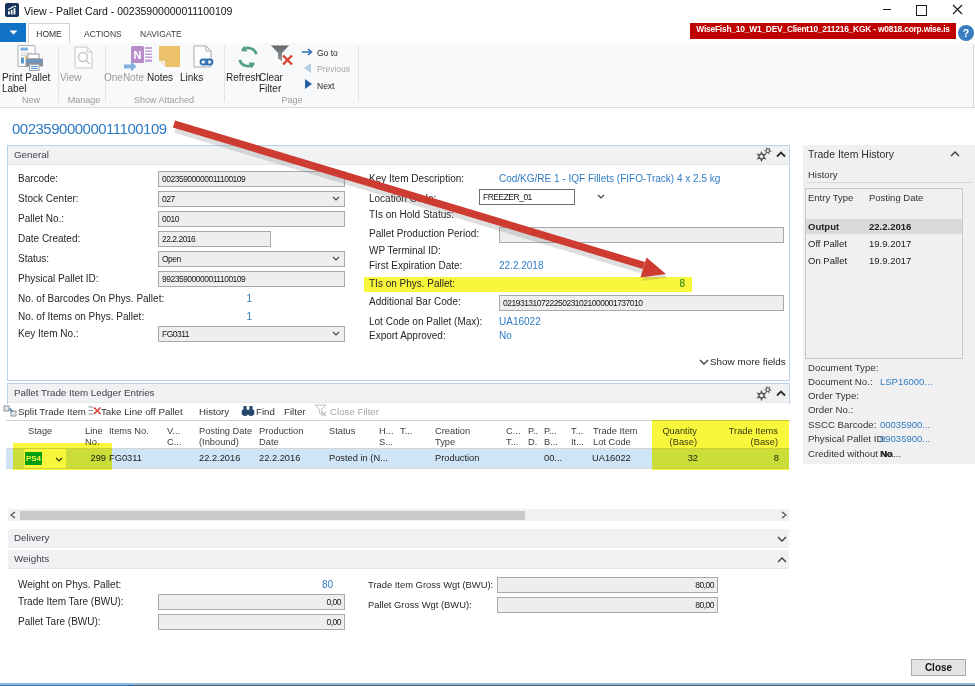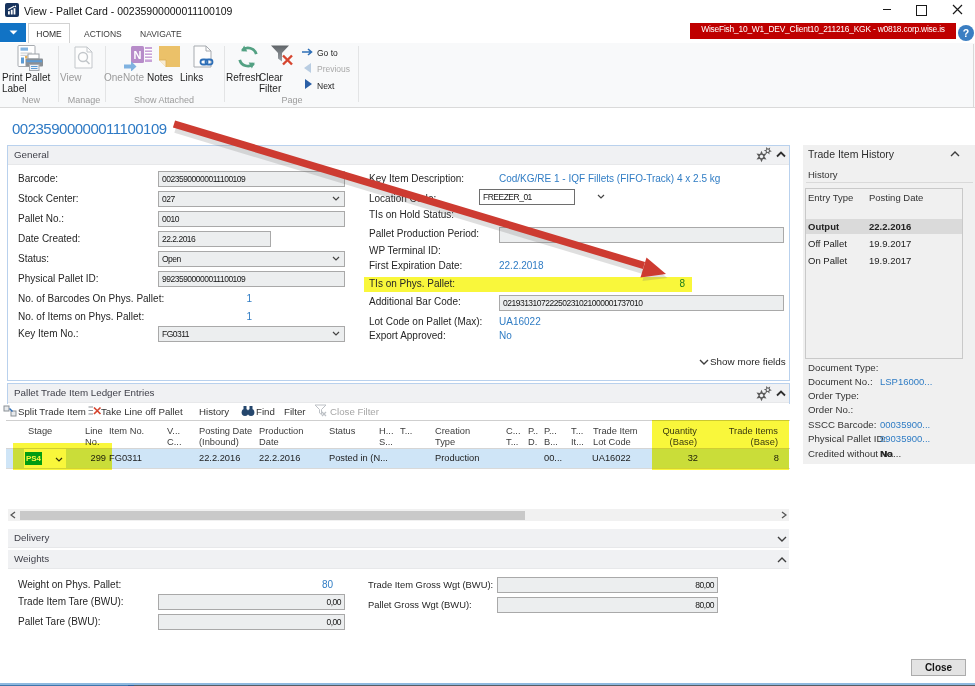--- a/index.html
+++ b/index.html
@@ -36,21 +36,21 @@
   </svg>
 
 <div class="a" style="left:0;top:23px;width:26px;height:19px;background:#1173c5"></div>
 <svg class="a" style="left:9px;top:30px" width="9" height="6">
     <path d="M0.5 0.5 L4.5 4.5 L8.5 0.5 z" fill="#fff"></path>
   </svg>
 <div class="a" style="left:28px;top:23px;width:42px;height:20px;background:#fff;border:1px solid #d2d2d2;border-bottom:none;box-sizing:border-box"></div>
 <div class="a" style="left:28px;top:29px;width:42px;text-align:center;font-size:8.5px;color:#2b2b2b">HOME</div>
 <div class="a" style="left:84px;top:29px;font-size:8.5px;color:#3c3c3c">ACTIONS</div>
 <div class="a" style="left:140px;top:29px;font-size:8.5px;color:#3c3c3c">NAVIGATE</div>
-<div class="a" style="left:690px;top:23px;width:266px;height:16px;background:#bf0000;color:#fff;font-size:8.4px;letter-spacing:-0.2px;font-weight:normal;text-align:center;line-height:13px;white-space:nowrap">WiseFish_10_W1_DEV_Client10_211216_KGK - w0818.corp.wise.is</div>
+<div class="a" style="left:690px;top:23px;width:266px;height:16px;background:#bf0000;color:#fff;font-size:8.4px;letter-spacing:-0.2px;font-weight:bold;text-align:center;line-height:13px;white-space:nowrap">WiseFish_10_W1_DEV_Client10_211216_KGK - w0818.corp.wise.is</div>
 <div class="a" style="left:958px;top:25px;width:16px;height:16px;border-radius:50%;background:#3a7ec2;color:#fff;font-size:10.5px;font-weight:bold;text-align:center;line-height:16px">?</div>
 
 <div class="a" style="left:0;top:43px;width:975px;height:64px;background:#f8f9fa"></div>
 <div class="a" style="left:0;top:107px;width:975px;height:1px;background:#dadada"></div>
 <div class="a" style="left:973px;top:44px;width:1px;height:63px;background:#d9d9d9"></div>
 
 <svg class="a" style="left:17px;top:45px" width="27" height="27">
 <rect x="1" y="0.5" width="17" height="21" rx="1" fill="#fff" stroke="#a7abb0"></rect>
 <rect x="3.5" y="2.5" width="7.5" height="3.2" fill="#82b4e2"></rect>
 <rect x="3.5" y="7.5" width="11.5" height="1.1" fill="#c9cdd1"></rect>
@@ -254,21 +254,21 @@
 <div class="pl" style="left:330px;top:405px;color:#a6a6a6">Close Filter</div>
 
 <div class="a" style="left:6px;top:420px;width:784px;height:1px;background:#cfcfcf"></div>
 <div class="a" style="left:6px;top:448px;width:784px;height:1px;background:#d5d5d5"></div>
 <div class="a" style="left:6px;top:449px;width:783px;height:19px;background:#cfe5f7"></div>
 <div class="a" style="left:24px;top:449px;width:42px;height:19px;background:#fff"></div>
 <div class="a" style="left:6px;top:468px;width:784px;height:1px;background:#d9d9d9"></div>
 
 <div class="th" style="left:28px;top:426px">Stage</div>
 <div class="th" style="left:85px;top:426px">Line<br>No.</div>
-<div class="th" style="left:109px;top:426px">Item No.</div>
+<div class="th" style="left:109px;top:426px">Items No.</div>
 <div class="th" style="left:167px;top:426px">V...<br>C...</div>
 <div class="th" style="left:199px;top:426px">Posting Date<br>(Inbound)</div>
 <div class="th" style="left:259px;top:426px">Production<br>Date</div>
 <div class="th" style="left:329px;top:426px">Status</div>
 <div class="th" style="left:379px;top:426px">H...<br>S...</div>
 <div class="th" style="left:400px;top:426px">T...</div>
 <div class="th" style="left:435px;top:426px">Creation<br>Type</div>
 <div class="th" style="left:506px;top:426px">C...<br>T...</div>
 <div class="th" style="left:528px;top:426px">P..<br>D.</div>
 <div class="th" style="left:544px;top:426px">P...<br>B...</div>

